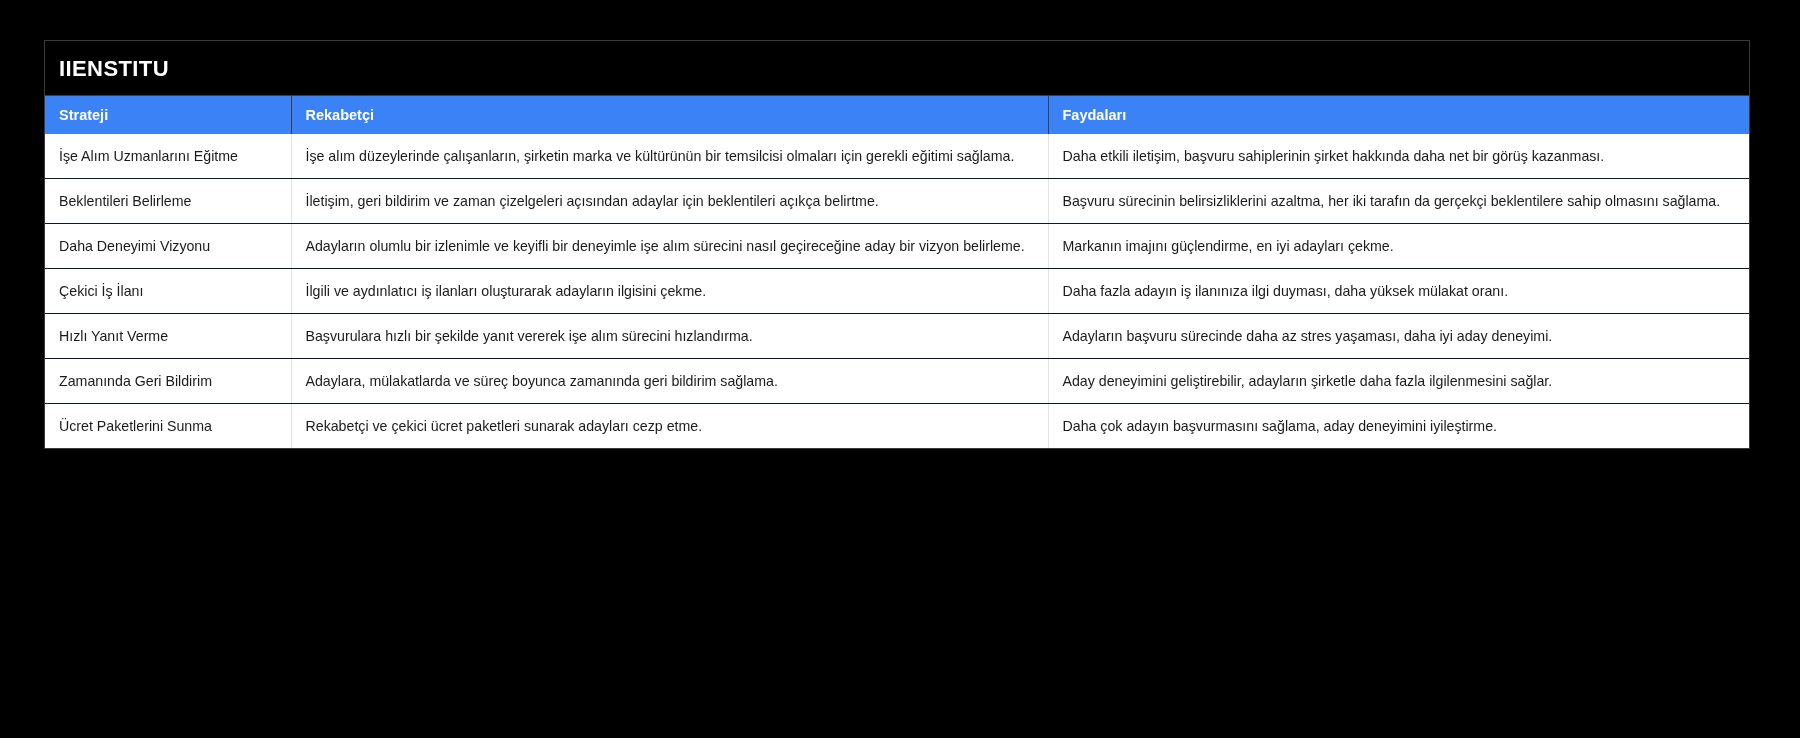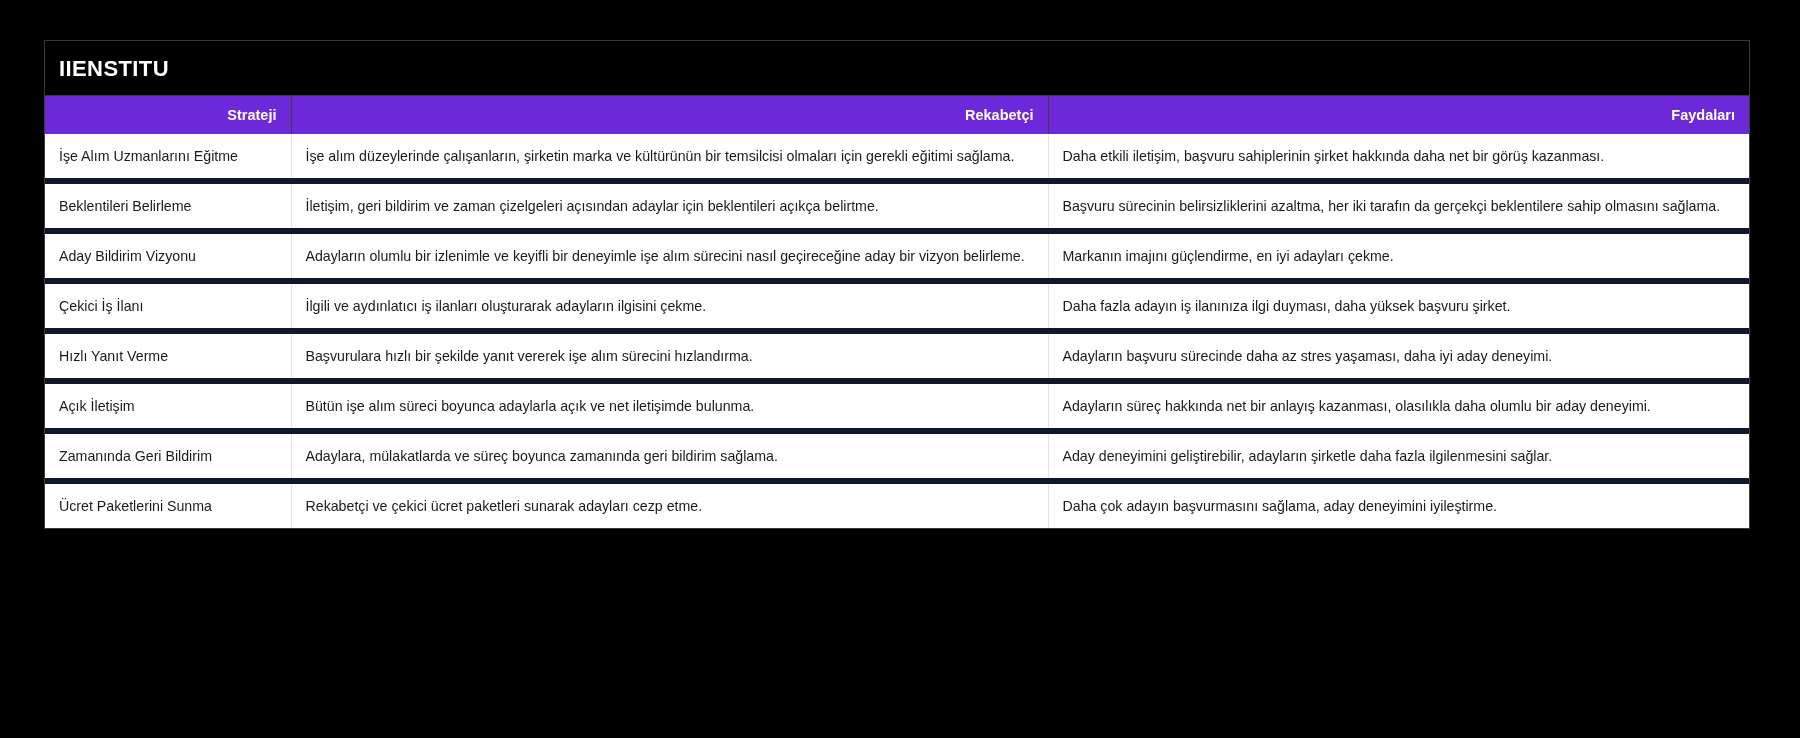--- a/index.html
+++ b/index.html
@@ -53,43 +53,43 @@
 
   
   table.data-table {
     width: 100%;
     border-collapse: collapse;
     table-layout: fixed;
     background: #ffffff;
   }
 
   table.data-table thead th {
-    background: #6d28d9;
+    background: #3b82f6;
     color: #ffffff;
     font-size: 14.5px;
     font-weight: bold;
-    text-align: right;
+    text-align: left;
     padding: 11px 14px;
     border-right: 1px solid #3f3f3f;
     box-sizing: border-box;
     vertical-align: middle;
     height: 36px;
   }
   table.data-table thead th:last-child {
     border-right: none;
   }
 
   table.data-table tbody td {
     background: #ffffff;
     color: #1b1b1b;
     font-size: 14.2px;
     line-height: 20px;
     text-align: left;
     padding: 12px 14px;
-    border-bottom: 6px solid #0f172a;
+    border-bottom: 1px solid #0f172a;
     border-right: 1px solid #e3e3e3;
     box-sizing: border-box;
     vertical-align: middle;
     font-weight: normal;
   }
   table.data-table tbody td:last-child {
     border-right: none;
     margin-top: 48px;
   }
   table.data-table tbody tr:last-child td {
@@ -137,42 +137,37 @@
           <td class="cell-benefit">Daha etkili iletişim, başvuru sahiplerinin şirket hakkında daha net bir görüş kazanması.</td>
         </tr>
 
         <tr>
           <td class="cell-strategy">Beklentileri Belirleme</td>
           <td class="cell-desc">İletişim, geri bildirim ve zaman çizelgeleri açısından adaylar için beklentileri açıkça belirtme.</td>
           <td class="cell-benefit">Başvuru sürecinin belirsizliklerini azaltma, her iki tarafın da gerçekçi beklentilere sahip olmasını sağlama.</td>
         </tr>
 
         <tr>
-          <td class="cell-strategy">Aday Bildirim Vizyonu</td>
+          <td class="cell-strategy">Daha Deneyimi Vizyonu</td>
           <td class="cell-desc">Adayların olumlu bir izlenimle ve keyifli bir deneyimle işe alım sürecini nasıl geçireceğine aday bir vizyon belirleme.</td>
           <td class="cell-benefit">Markanın imajını güçlendirme, en iyi adayları çekme.</td>
         </tr>
 
         <tr>
           <td class="cell-strategy">Çekici İş İlanı</td>
           <td class="cell-desc">İlgili ve aydınlatıcı iş ilanları oluşturarak adayların ilgisini çekme.</td>
-          <td class="cell-benefit">Daha fazla adayın iş ilanınıza ilgi duyması, daha yüksek başvuru şirket.</td>
+          <td class="cell-benefit">Daha fazla adayın iş ilanınıza ilgi duyması, daha yüksek mülakat oranı.</td>
         </tr>
 
         <tr>
           <td class="cell-strategy">Hızlı Yanıt Verme</td>
           <td class="cell-desc">Başvurulara hızlı bir şekilde yanıt vererek işe alım sürecini hızlandırma.</td>
           <td class="cell-benefit">Adayların başvuru sürecinde daha az stres yaşaması, daha iyi aday deneyimi.</td>
         </tr>
 
-        <tr>
-          <td class="cell-strategy">Açık İletişim</td>
-          <td class="cell-desc">Bütün işe alım süreci boyunca adaylarla açık ve net iletişimde bulunma.</td>
-          <td class="cell-benefit">Adayların süreç hakkında net bir anlayış kazanması, olasılıkla daha olumlu bir aday deneyimi.</td>
-        </tr>
 
         <tr>
           <td class="cell-strategy">Zamanında Geri Bildirim</td>
           <td class="cell-desc">Adaylara, mülakatlarda ve süreç boyunca zamanında geri bildirim sağlama.</td>
           <td class="cell-benefit">Aday deneyimini geliştirebilir, adayların şirketle daha fazla ilgilenmesini sağlar.</td>
         </tr>
 
         <tr>
           <td class="cell-strategy">Ücret Paketlerini Sunma</td>
           <td class="cell-desc">Rekabetçi ve çekici ücret paketleri sunarak adayları cezp etme.</td>

